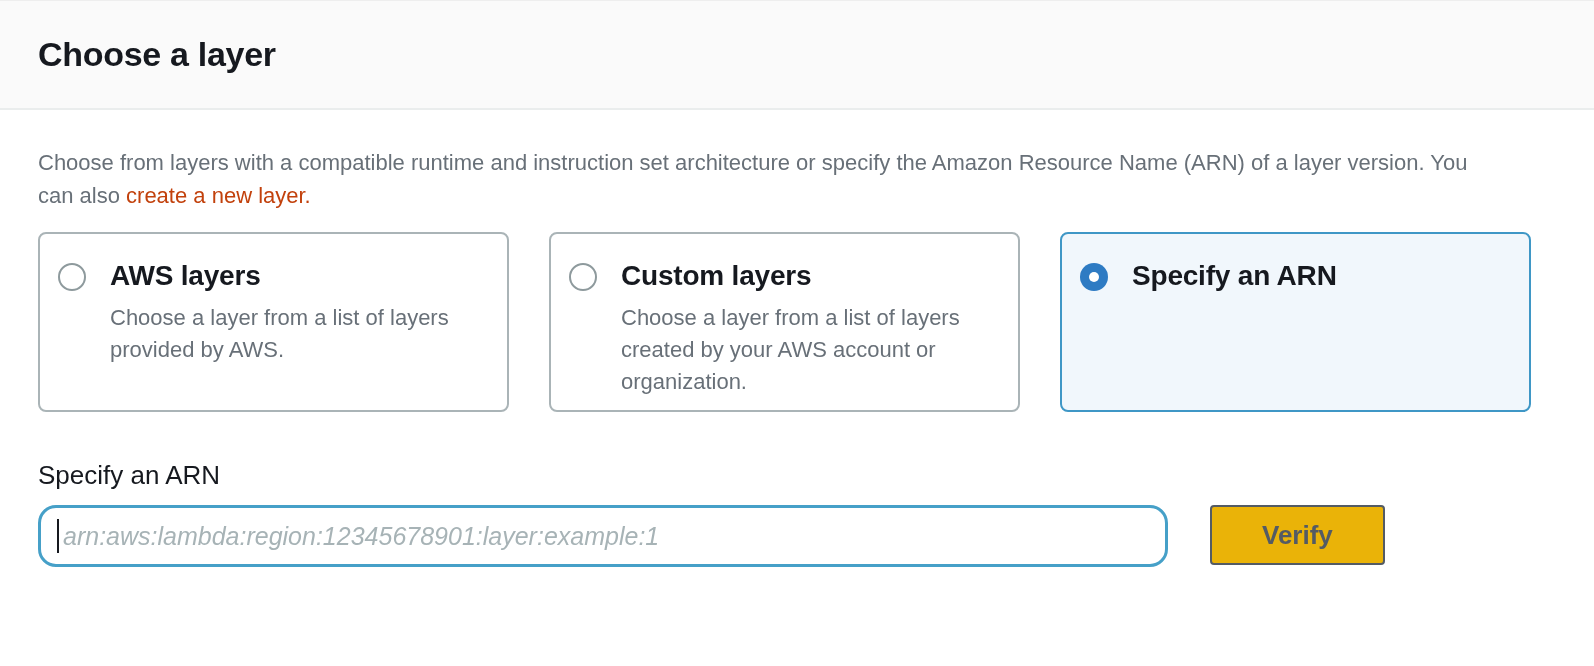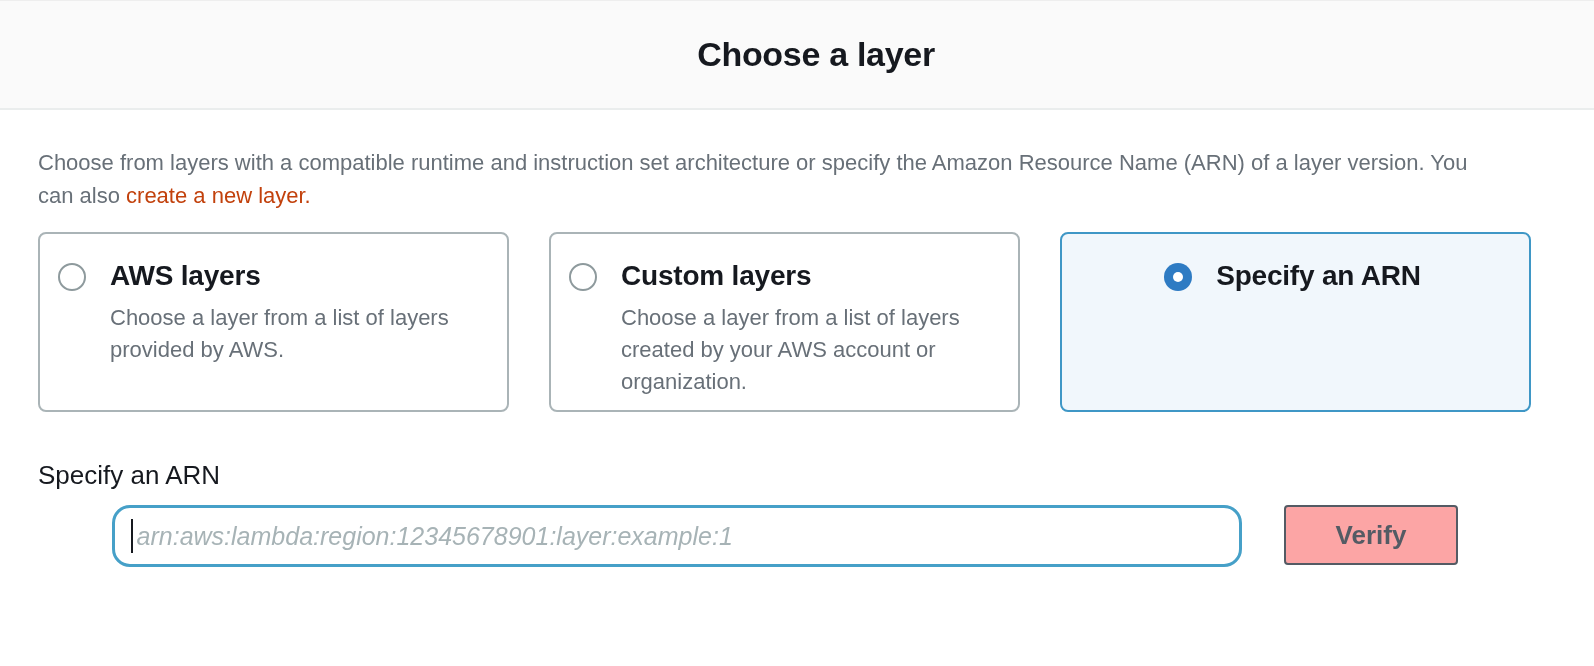--- a/index.html
+++ b/index.html
@@ -1,15 +1,15 @@
 <!DOCTYPE html>
 <html><head>
 <meta charset="utf-8">
 <style>
-  * { margin:0; padding:0; box-sizing:border-box;justify-content:center; }
+  * { margin:0; padding:0; box-sizing:border-box; }
   html,body { width:1594px; height:666px; overflow:hidden; }
   body {
     font-family:"Liberation Sans", sans-serif;
     background:#ffffff;
     color:#16191f;
   }
 
   
   .panel-header {
     height:110px;
@@ -134,21 +134,21 @@
   .caret {
     position:absolute;
     left:19px; top:14px;
     width:2px; height:34px;
     background:#16191f;
   }
   .verify-btn {
     height:60px;
     min-width:163px;
     padding:0 50px;
-    background:#fca5a5;
+    background:#eab308;
     border:2px solid #545b64;
     border-radius:4px;
     font-family:"Liberation Sans", sans-serif;
     font-size:26px;
     font-weight:700;
     color:#545b64;
     cursor:pointer;
   }
 </style>
 </head>

